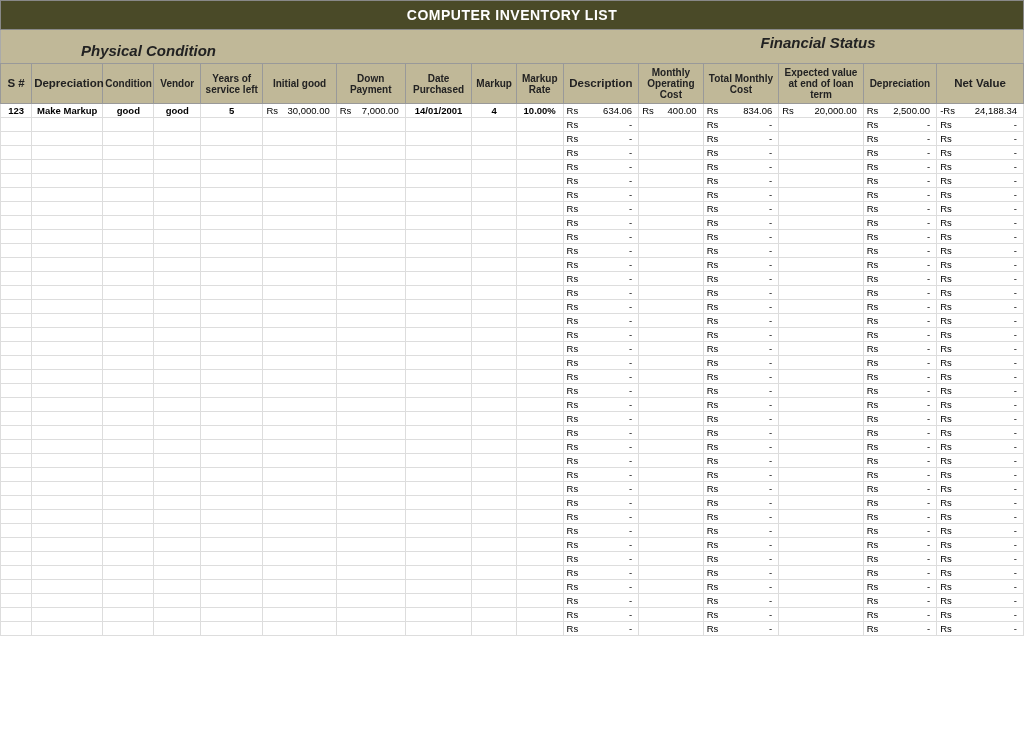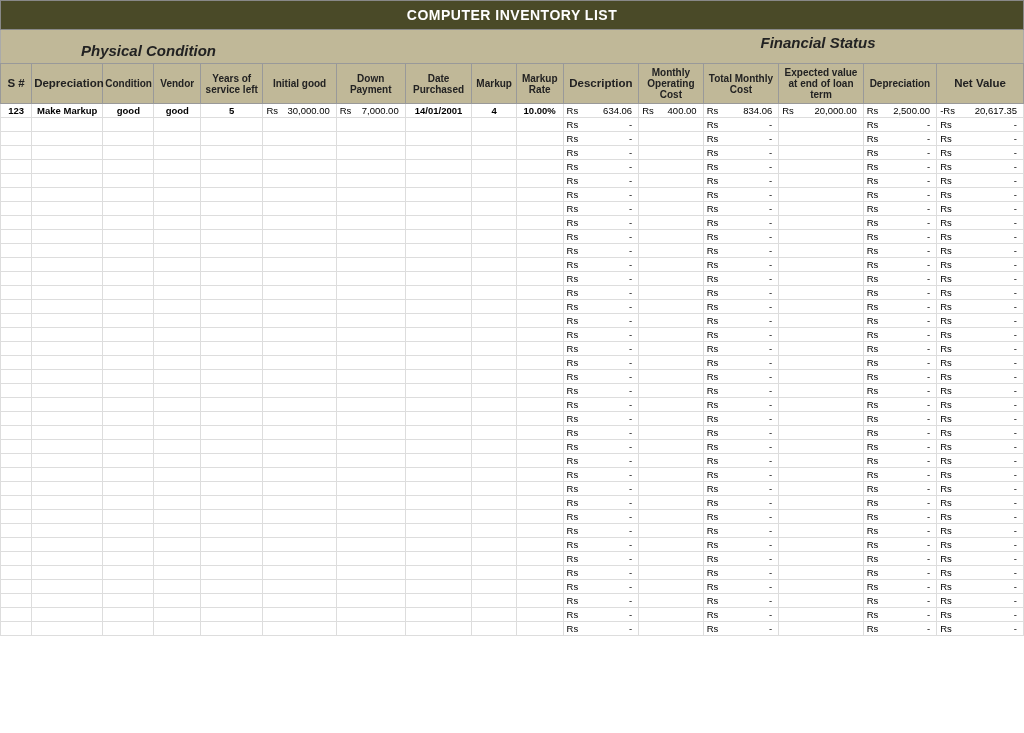--- a/index.html
+++ b/index.html
@@ -175,21 +175,21 @@
         <td class="money">
           <span class="cur">Rs</span>
           <span class="val">20,000.00</span>
         </td>
         <td class="money">
           <span class="cur">Rs</span>
           <span class="val">2,500.00</span>
         </td>
         <td class="money neg">
           <span class="cur">Rs</span>
-          <span class="val">20,617.35</span>
+          <span class="val">24,188.34</span>
         </td>
       </tr>
       <tr>
         <td></td>
         <td></td>
         <td></td>
         <td></td>
         <td></td>
         <td></td>
         <td></td>

